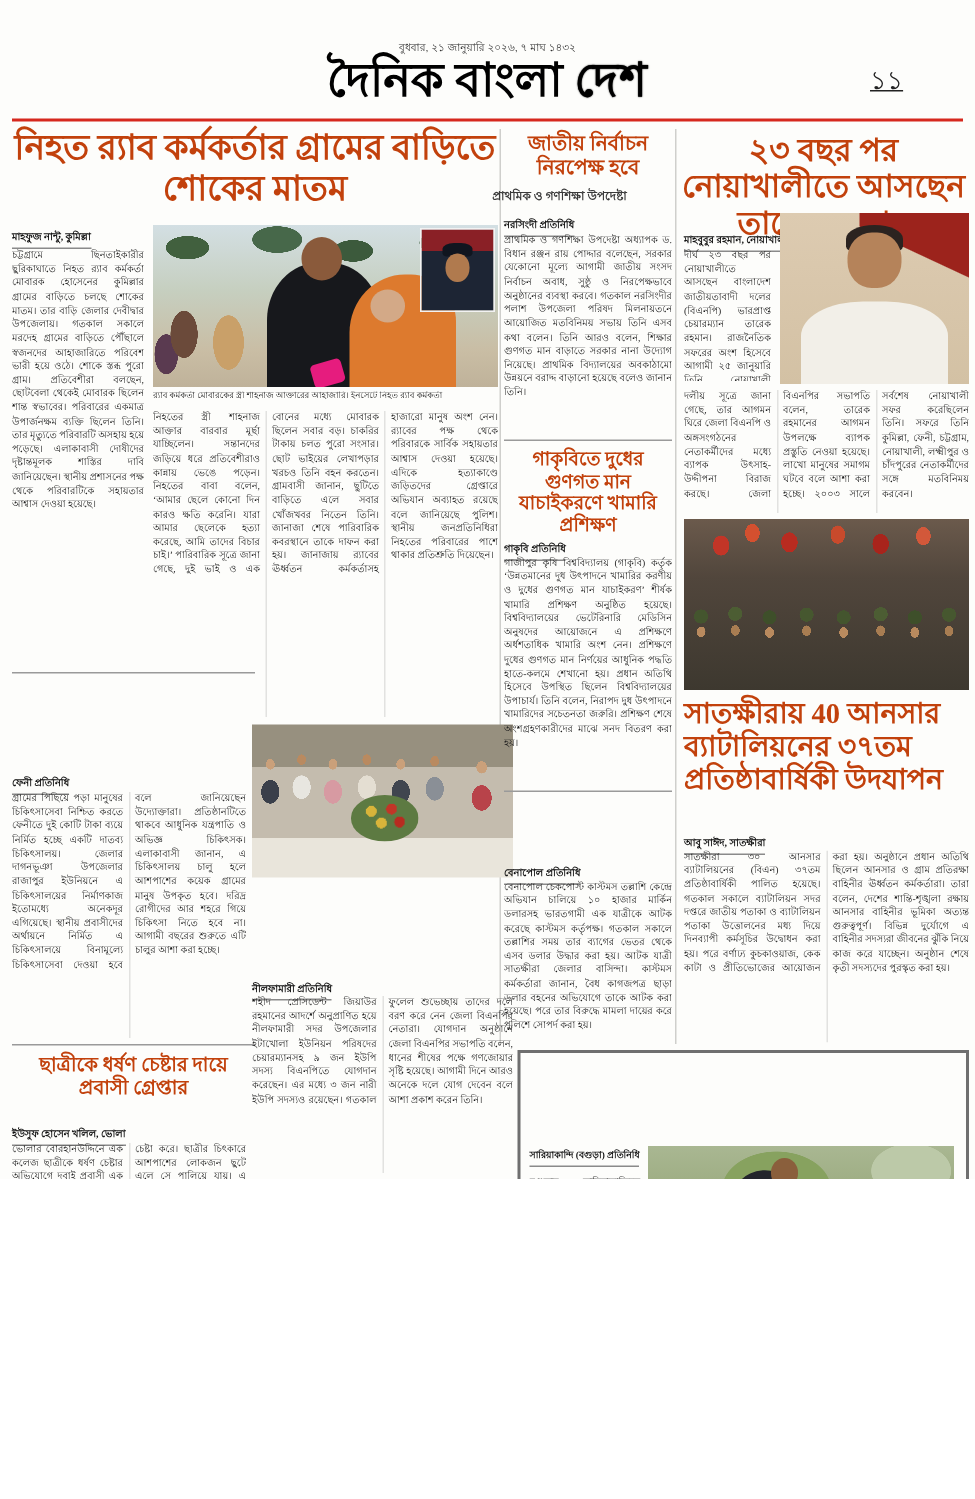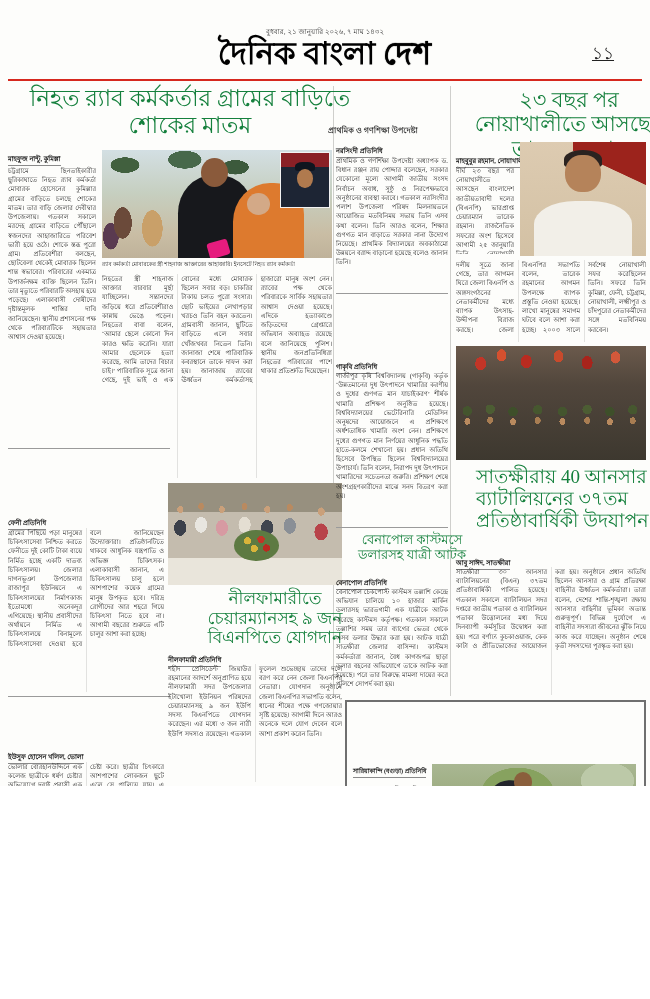--- a/index.html
+++ b/index.html
@@ -1,24 +1,24 @@
 <!DOCTYPE html>
 <html><head>
 <meta charset="utf-8">
 <style>
   html,body{margin:0;padding:0;background:#ffffff;}
   #page{position:relative;width:650px;height:786px;background:#fdfdfb;overflow:hidden;
         font-family:"Liberation Serif",serif;color:#1c1c1c;}
   .abs{position:absolute;}
-  .hl{font-weight:normal;color:#15803d;text-align:center;line-height:1.16;letter-spacing:0;margin-left:20px;}
+  .hl{font-weight:bold;color:#c2410c;text-align:center;line-height:1.16;letter-spacing:0;}
   .hl-left{text-align:left;}
   .date{font-family:"Liberation Sans",sans-serif;font-size:7px;color:#333;text-align:center;}
   .masthead{font-size:31px;font-weight:900;text-align:center;color:#000;line-height:1;}
   .masthead .logo{font-weight:900;letter-spacing:1px;text-shadow:0 0 1px #000;}
-  .pagenum{font-size:17px;color:#222;text-align:center;text-decoration:underline;}
+  .pagenum{font-size:17px;color:#222;text-align:left;text-decoration:underline;}
   .rule-red{background:#d6281e;}
   .byline-wrap{line-height:1;}
   .byline{display:inline-block;font-size:6.6px;font-weight:bold;color:#111;
           border-bottom:1px solid #8a8a8a;padding-bottom:2px;line-height:1.25;}
   .body-txt{font-size:6.5px;line-height:1.42;text-align:justify;color:#1d1d1d;overflow:hidden;}
   .cols2{column-count:2;column-gap:8px;column-rule:1px solid #e2e2e0;}
   .cols3{column-count:3;column-gap:8px;column-rule:1px solid #e2e2e0;}
   .caption{font-size:5.7px;color:#222;line-height:1.2;overflow:hidden;white-space:nowrap;}
   .subhead{font-size:8px;font-weight:bold;color:#3a3a3a;text-align:center;}
   .hdiv{border-top:1px solid #9a9a9a;height:0;}
@@ -166,55 +166,56 @@
   <div class="abs caption" style="left:102px;top:261px;width:230px">র‍্যাব কর্মকর্তা মোবারকের স্ত্রী শাহনাজ আক্তারের আহাজারি। ইনসেটে নিহত র‍্যাব কর্মকর্তা</div>
   <div class="abs body-txt cols3" style="left:102px;top:274px;width:230px;height:204px">নিহতের স্ত্রী শাহনাজ আক্তার বারবার মূর্ছা যাচ্ছিলেন। সন্তানদের জড়িয়ে ধরে প্রতিবেশীরাও কান্নায় ভেঙে পড়েন। নিহতের বাবা বলেন, ‘আমার ছেলে কোনো দিন কারও ক্ষতি করেনি। যারা আমার ছেলেকে হত্যা করেছে, আমি তাদের বিচার চাই।’ পারিবারিক সূত্রে জানা গেছে, দুই ভাই ও এক বোনের মধ্যে মোবারক ছিলেন সবার বড়। চাকরির টাকায় চলত পুরো সংসার। ছোট ভাইয়ের লেখাপড়ার খরচও তিনি বহন করতেন। গ্রামবাসী জানান, ছুটিতে বাড়িতে এলে সবার খোঁজখবর নিতেন তিনি। জানাজা শেষে পারিবারিক কবরস্থানে তাকে দাফন করা হয়। জানাজায় র‍্যাবের ঊর্ধ্বতন কর্মকর্তাসহ হাজারো মানুষ অংশ নেন। র‍্যাবের পক্ষ থেকে পরিবারকে সার্বিক সহায়তার আশ্বাস দেওয়া হয়েছে। এদিকে হত্যাকাণ্ডে জড়িতদের গ্রেপ্তারে অভিযান অব্যাহত রয়েছে বলে জানিয়েছে পুলিশ। স্থানীয় জনপ্রতিনিধিরা নিহতের পরিবারের পাশে থাকার প্রতিশ্রুতি দিয়েছেন।</div>
 
   <div class="abs hdiv" style="left:8px;top:448px;width:162px"></div>
   <div class="abs byline-wrap" style="left:8px;top:512px">
     <span class="byline">ফেনী প্রতিনিধি</span>
   </div>
   <div class="abs body-txt cols2" style="left:8px;top:528px;width:156px;height:164px">গ্রামের পিছিয়ে পড়া মানুষের চিকিৎসাসেবা নিশ্চিত করতে ফেনীতে দুই কোটি টাকা ব্যয়ে নির্মিত হচ্ছে একটি দাতব্য চিকিৎসালয়। জেলার দাগনভূঞা উপজেলার রাজাপুর ইউনিয়নে এ চিকিৎসালয়ের নির্মাণকাজ ইতোমধ্যে অনেকদূর এগিয়েছে। স্থানীয় প্রবাসীদের অর্থায়নে নির্মিত এ চিকিৎসালয়ে বিনামূল্যে চিকিৎসাসেবা দেওয়া হবে বলে জানিয়েছেন উদ্যোক্তারা। প্রতিষ্ঠানটিতে থাকবে আধুনিক যন্ত্রপাতি ও অভিজ্ঞ চিকিৎসক। এলাকাবাসী জানান, এ চিকিৎসালয় চালু হলে আশপাশের কয়েক গ্রামের মানুষ উপকৃত হবে। দরিদ্র রোগীদের আর শহরে গিয়ে চিকিৎসা নিতে হবে না। আগামী বছরের শুরুতে এটি চালুর আশা করা হচ্ছে।</div>
 
   <div class="abs hdiv" style="left:8px;top:696px;width:162px"></div>
+  <div class="abs hl" style="left:8px;top:702px;width:162px;font-size:13px">ছাত্রীকে ধর্ষণ চেষ্টার দায়ে প্রবাসী গ্রেপ্তার</div>
   <div class="abs byline-wrap" style="left:8px;top:746px">
     <span class="byline">ইউসুফ হোসেন খলিল, ভোলা</span>
   </div>
   <div class="abs body-txt cols2" style="left:8px;top:762px;width:156px;height:204px">ভোলার বোরহানউদ্দিনে এক কলেজ ছাত্রীকে ধর্ষণ চেষ্টার অভিযোগে দুবাই প্রবাসী এক যুবককে (৩৫) গ্রেপ্তার করেছে পুলিশ। গত রাতে উপজেলার নিজ বাড়ি থেকে তাকে গ্রেপ্তার করা হয়। পুলিশ জানায়, গত সোমবার রাতে ওই ছাত্রী বাড়িতে একা থাকার সুযোগে অভিযুক্ত যুবক ঘরে ঢুকে তাকে ধর্ষণের চেষ্টা করে। ছাত্রীর চিৎকারে আশপাশের লোকজন ছুটে এলে সে পালিয়ে যায়। এ ঘটনায় ছাত্রীর বাবা বাদী হয়ে থানায় মামলা দায়ের করেন। গ্রেপ্তার যুবককে আদালতের মাধ্যমে জেলহাজতে পাঠানো হয়েছে। পুলিশ জানিয়েছে, এ ঘটনায় জড়িত অন্যদেরও আইনের আওতায় আনা হবে।</div>
 
   <div class="abs photo ph-nil" style="left:168px;top:483px;width:174px;height:102px">
     <span class="nil-people"></span>
     <span class="bouquet"></span>
   </div>
-  <div class="abs hl" style="left:168px;top:589px;width:174px;font-size:17px">নীলফামারীতে চেয়ারম্যানসহ ৯ জন বিএনপিতে যোগদান</div>
   <div class="abs byline-wrap" style="left:168px;top:649px">
     <span class="byline">নীলফামারী প্রতিনিধি</span>
   </div>
   <div class="abs body-txt cols2" style="left:168px;top:664px;width:174px;height:118px">শহীদ প্রেসিডেন্ট জিয়াউর রহমানের আদর্শে অনুপ্রাণিত হয়ে নীলফামারী সদর উপজেলার ইটাখোলা ইউনিয়ন পরিষদের চেয়ারম্যানসহ ৯ জন ইউপি সদস্য বিএনপিতে যোগদান করেছেন। এর মধ্যে ৩ জন নারী ইউপি সদস্যও রয়েছেন। গতকাল ফুলেল শুভেচ্ছায় তাদের দলে বরণ করে নেন জেলা বিএনপির নেতারা। যোগদান অনুষ্ঠানে জেলা বিএনপির সভাপতি বলেন, ধানের শীষের পক্ষে গণজোয়ার সৃষ্টি হয়েছে। আগামী দিনে আরও অনেকে দলে যোগ দেবেন বলে আশা প্রকাশ করেন তিনি।</div>
 
   <div class="abs hdiv" style="left:112px;top:788px;width:230px"></div>
   <div class="abs byline-wrap" style="left:118px;top:850px">
     <span class="byline">নড়াইল প্রতিনিধি</span>
   </div>
   <div class="abs body-txt cols2" style="left:118px;top:866px;width:224px;height:100px">চিত্রশিল্পী এস এম সুলতানের জন্মদিন উপলক্ষে নড়াইলে শিল্পীর স্মৃতিবিজড়িত চিত্রা নদীর পাড়ে দিনব্যাপী আর্টক্যাম্পের আয়োজন করেছে চারুকানন। ক্যাম্পে জেলার অর্ধশতাধিক শিশু-কিশোর চিত্রশিল্পী অংশ নেয়। গ্রামবাংলার প্রকৃতি, কৃষকের জীবনসংগ্রামসহ নানা বিষয় রংতুলিতে ফুটিয়ে তোলে তারা। আয়োজকরা জানান, সুলতানের আদর্শ নতুন প্রজন্মের মাঝে ছড়িয়ে দিতেই প্রতি বছর এ আয়োজন করা হয়। আর্টক্যাম্প শেষে অংশগ্রহণকারীদের সনদ ও পুরস্কার বিতরণ করা হয়।</div>
 
+  <div class="abs hl" style="left:336px;top:88px;width:112px;font-size:13.5px">জাতীয় নির্বাচন নিরপেক্ষ হবে</div>
   <div class="abs subhead" style="left:317px;top:124px;width:112px">প্রাথমিক ও গণশিক্ষা উপদেষ্টা</div>
   <div class="abs byline-wrap" style="left:336px;top:140px">
     <span class="byline">নরসিংদী প্রতিনিধি</span>
   </div>
   <div class="abs body-txt" style="left:336px;top:156px;width:112px;height:134px">প্রাথমিক ও গণশিক্ষা উপদেষ্টা অধ্যাপক ড. বিধান রঞ্জন রায় পোদ্দার বলেছেন, সরকার যেকোনো মূল্যে আগামী জাতীয় সংসদ নির্বাচন অবাধ, সুষ্ঠু ও নিরপেক্ষভাবে অনুষ্ঠানের ব্যবস্থা করবে। গতকাল নরসিংদীর পলাশ উপজেলা পরিষদ মিলনায়তনে আয়োজিত মতবিনিময় সভায় তিনি এসব কথা বলেন। তিনি আরও বলেন, শিক্ষার গুণগত মান বাড়াতে সরকার নানা উদ্যোগ নিয়েছে। প্রাথমিক বিদ্যালয়ের অবকাঠামো উন্নয়নে বরাদ্দ বাড়ানো হয়েছে বলেও জানান তিনি।</div>
 
   <div class="abs hdiv" style="left:336px;top:293px;width:112px"></div>
+  <div class="abs hl" style="left:336px;top:299px;width:112px;font-size:12.5px">গাকৃবিতে দুধের গুণগত মান যাচাইকরণে খামারি প্রশিক্ষণ</div>
   <div class="abs byline-wrap" style="left:336px;top:356px">
     <span class="byline">গাকৃবি প্রতিনিধি</span>
   </div>
   <div class="abs body-txt" style="left:336px;top:371px;width:112px;height:152px">গাজীপুর কৃষি বিশ্ববিদ্যালয় (গাকৃবি) কর্তৃক ‘উন্নতমানের দুধ উৎপাদনে খামারির করণীয় ও দুধের গুণগত মান যাচাইকরণ’ শীর্ষক খামারি প্রশিক্ষণ অনুষ্ঠিত হয়েছে। বিশ্ববিদ্যালয়ের ভেটেরিনারি মেডিসিন অনুষদের আয়োজনে এ প্রশিক্ষণে অর্ধশতাধিক খামারি অংশ নেন। প্রশিক্ষণে দুধের গুণগত মান নির্ণয়ের আধুনিক পদ্ধতি হাতে-কলমে শেখানো হয়। প্রধান অতিথি হিসেবে উপস্থিত ছিলেন বিশ্ববিদ্যালয়ের উপাচার্য। তিনি বলেন, নিরাপদ দুধ উৎপাদনে খামারিদের সচেতনতা জরুরি। প্রশিক্ষণ শেষে অংশগ্রহণকারীদের মাঝে সনদ বিতরণ করা হয়।</div>
 
   <div class="abs hdiv" style="left:336px;top:527px;width:112px"></div>
-  <div class="abs hl" style="left:336px;top:532px;width:112px;font-size:13px">বেনাপোল কাস্টমসে ডলারসহ যাত্রী আটক</div>
   <div class="abs byline-wrap" style="left:336px;top:572px">
     <span class="byline">বেনাপোল প্রতিনিধি</span>
   </div>
   <div class="abs body-txt" style="left:336px;top:587px;width:112px;height:108px">বেনাপোল চেকপোস্ট কাস্টমস তল্লাশি কেন্দ্রে অভিযান চালিয়ে ১০ হাজার মার্কিন ডলারসহ ভারতগামী এক যাত্রীকে আটক করেছে কাস্টমস কর্তৃপক্ষ। গতকাল সকালে তল্লাশির সময় তার ব্যাগের ভেতর থেকে এসব ডলার উদ্ধার করা হয়। আটক যাত্রী সাতক্ষীরা জেলার বাসিন্দা। কাস্টমস কর্মকর্তারা জানান, বৈধ কাগজপত্র ছাড়া ডলার বহনের অভিযোগে তাকে আটক করা হয়েছে। পরে তার বিরুদ্ধে মামলা দায়ের করে পুলিশে সোপর্দ করা হয়।</div>
 
   <div class="abs hl" style="left:452px;top:88px;width:194px;font-size:21px">২৩ বছর পর নোয়াখালীতে আসছেন তারেক রহমান</div>
   <div class="abs byline-wrap" style="left:456px;top:150px">
     <span class="byline">মাহবুবুর রহমান, নোয়াখালী</span>
   </div>
   <div class="abs photo ph-tarek" style="left:520px;top:142px;width:126px;height:114px">

